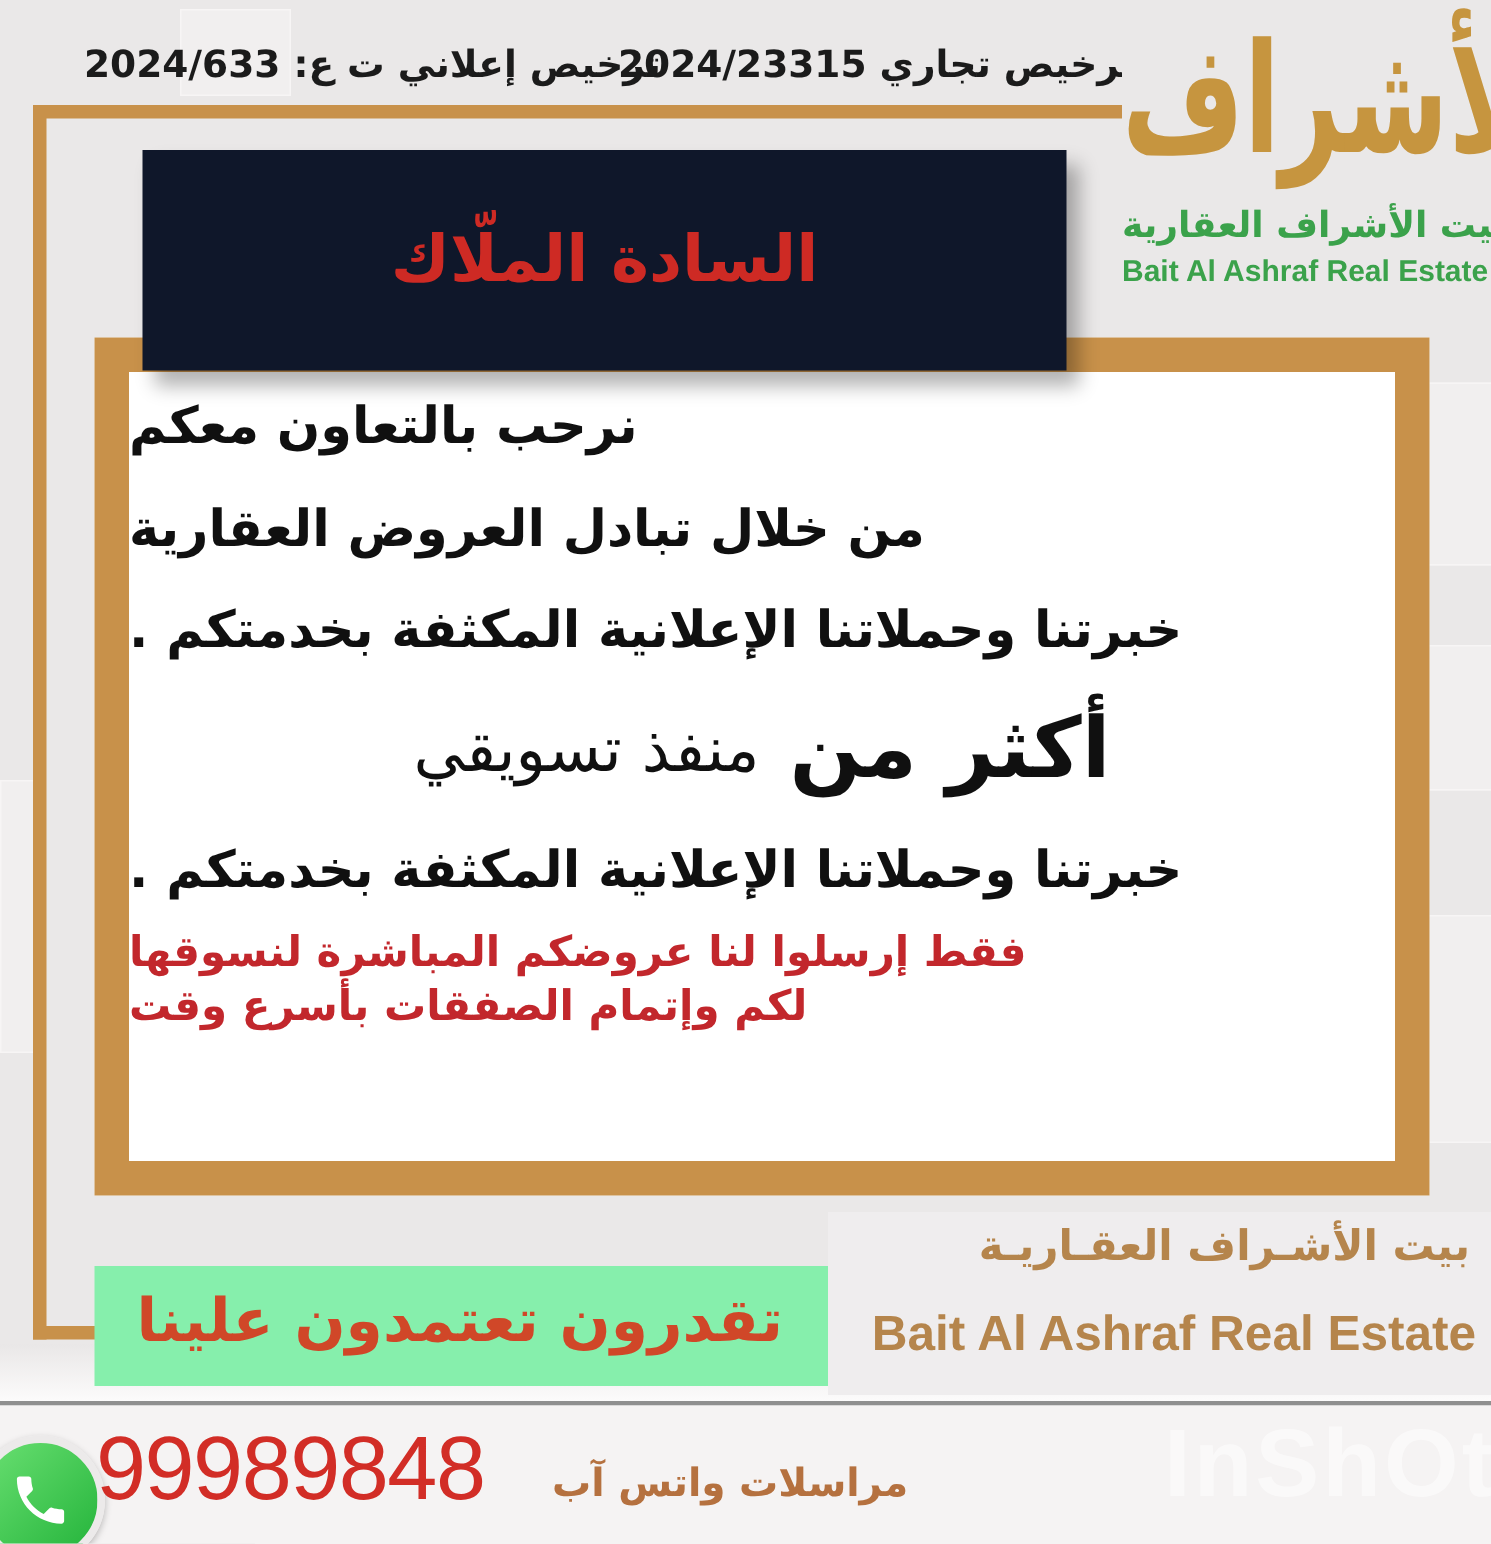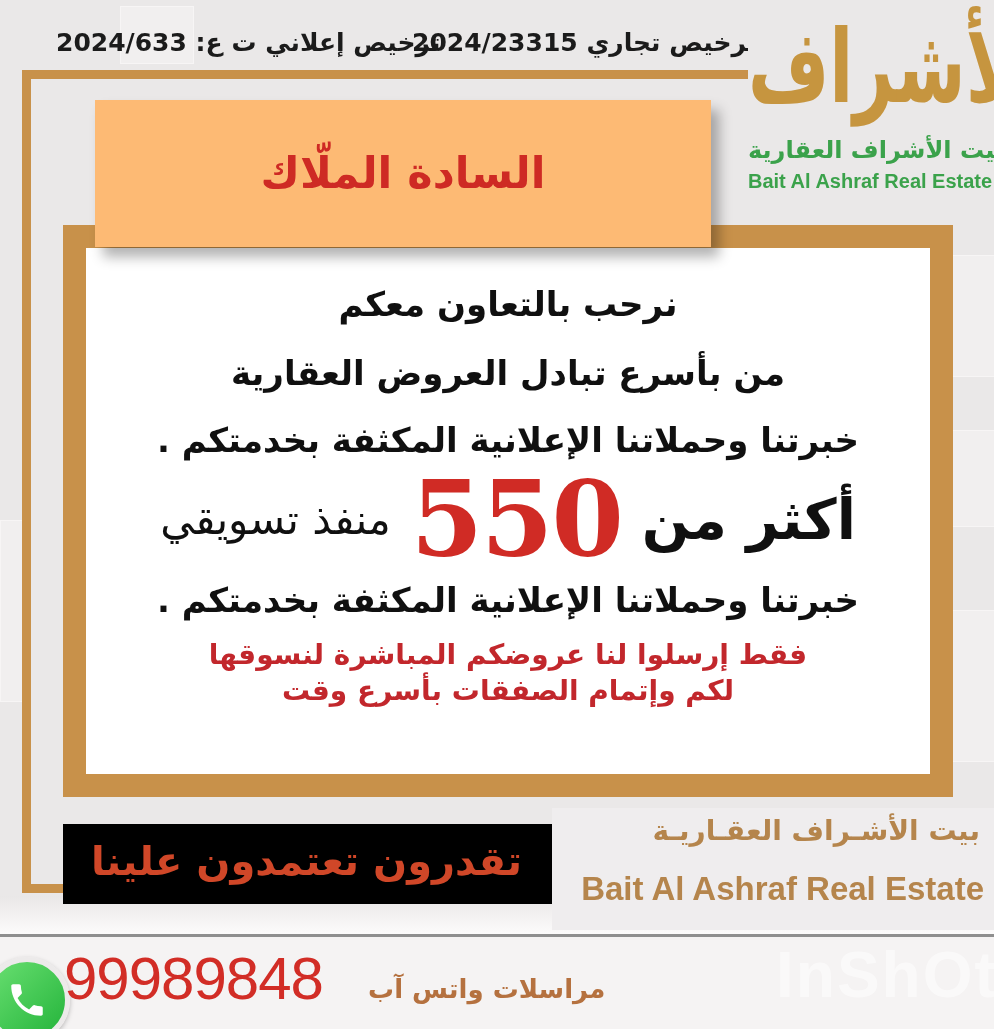--- a/index.html
+++ b/index.html
@@ -39,56 +39,56 @@
     position:absolute; left:0; right:4px; top:16px;
     font-size:70px; font-weight:bold; color:#c6953f; line-height:1;
     transform:scaleY(1.45); transform-origin:center top; white-space:nowrap;
   }
   .logo-ar{position:absolute; left:0; right:4px; top:136px; font-size:24px; font-weight:bold; color:#3ba24b; white-space:nowrap;}
   .logo-en{position:absolute; left:0; right:4px; top:170px; font-size:20px; font-weight:bold; color:#3ba24b; font-family:"Liberation Sans", sans-serif; white-space:nowrap;}
 
   
   .heading-box{
     position:absolute; left:95px; top:100px; width:616px; height:147px;
-    background:#fdba74; z-index:5;
+    background:#0f172a; z-index:5;
     box-shadow:8px 10px 12px rgba(0,0,0,0.30);
     display:flex; flex-direction:column; justify-content:center; align-items:center;
     direction:rtl;
   }
   .heading-line{font-size:43px; font-weight:bold; color:#ce2a24; line-height:1.5; white-space:nowrap;}
 
   
   .inner-box{
     position:absolute; left:63px; top:225px; width:890px; height:572px;
     box-sizing:border-box; border:23px solid #c8914a; background:#ffffff; z-index:2;
   }
   .inner-content{
     position:absolute; left:0; right:0; top:0; bottom:0;
-    direction:rtl; text-align:center; padding-top:36px; box-sizing:border-box;
+    direction:rtl; text-align:left; padding-top:16px; box-sizing:border-box;
   }
   .black-line{font-size:34px; font-weight:bold; color:#101010; line-height:1.2; margin:0; white-space:nowrap;}
   .mb1{margin-bottom:28px;} .mb2{margin-bottom:26px;}
   .big-row{
     display:flex; flex-direction:row; justify-content:center; align-items:center;
     gap:20px; height:118px; direction:rtl;
   }
   .more-than{font-size:56px; font-weight:bold; color:#101010; white-space:nowrap;}
   .count-550{
     font-size:104px; font-weight:bold; color:#d02b25; line-height:0.9;
     font-family:"DejaVu Serif", serif; letter-spacing:-2px;
   }
   .outlet{font-size:42px; font-weight:normal; color:#101010; white-space:nowrap;}
   .after-row{margin-top:2px; margin-bottom:16px;}
   .red-line{font-size:28px; font-weight:bold; color:#c2272c; line-height:1.25; margin:0; white-space:nowrap;}
   .red-gap{margin-top:1px;}
 
   
   .tagline-strip{
-    position:absolute; left:63px; top:824px; width:882px; height:80px;
-    background:#000000; z-index:1;
+    position:absolute; left:63px; top:844px; width:882px; height:80px;
+    background:#86efac; z-index:1;
   }
   .tagline-text{
     position:absolute; left:28px; top:14px; font-size:40px; font-weight:bold;
     color:#d04728; direction:rtl; white-space:nowrap;
   }
 
   
   .brand-zone{
     position:absolute; left:552px; top:808px; width:442px; height:122px;
     background:#efedee; z-index:3; direction:rtl;
@@ -156,25 +156,24 @@
     <div class="logo-en">Bait Al Ashraf Real Estate</div>
   </div>
 
   <div class="heading-box">
     <div class="heading-line">السادة الملّاك</div>
   </div>
 
   <div class="inner-box">
     <div class="inner-content">
       <p class="black-line mb1">نرحب بالتعاون معكم</p>
-      <p class="black-line mb2">من بأسرع تبادل العروض العقارية</p>
+      <p class="black-line mb2">من خلال تبادل العروض العقارية</p>
       <p class="black-line">خبرتنا وحملاتنا الإعلانية المكثفة بخدمتكم .</p>
       <div class="big-row">
         <span class="more-than">أكثر من</span>
-        <span class="count-550">550</span>
         <span class="outlet">منفذ تسويقي</span>
       </div>
       <p class="black-line after-row">خبرتنا وحملاتنا الإعلانية المكثفة بخدمتكم .</p>
       <p class="red-line">فقط إرسلوا لنا عروضكم المباشرة لنسوقها</p>
       <p class="red-line red-gap">لكم وإتمام الصفقات بأسرع وقت</p>
     </div>
   </div>
 
   <div class="tagline-strip">
     <div class="tagline-text">تقدرون تعتمدون علينا</div>

